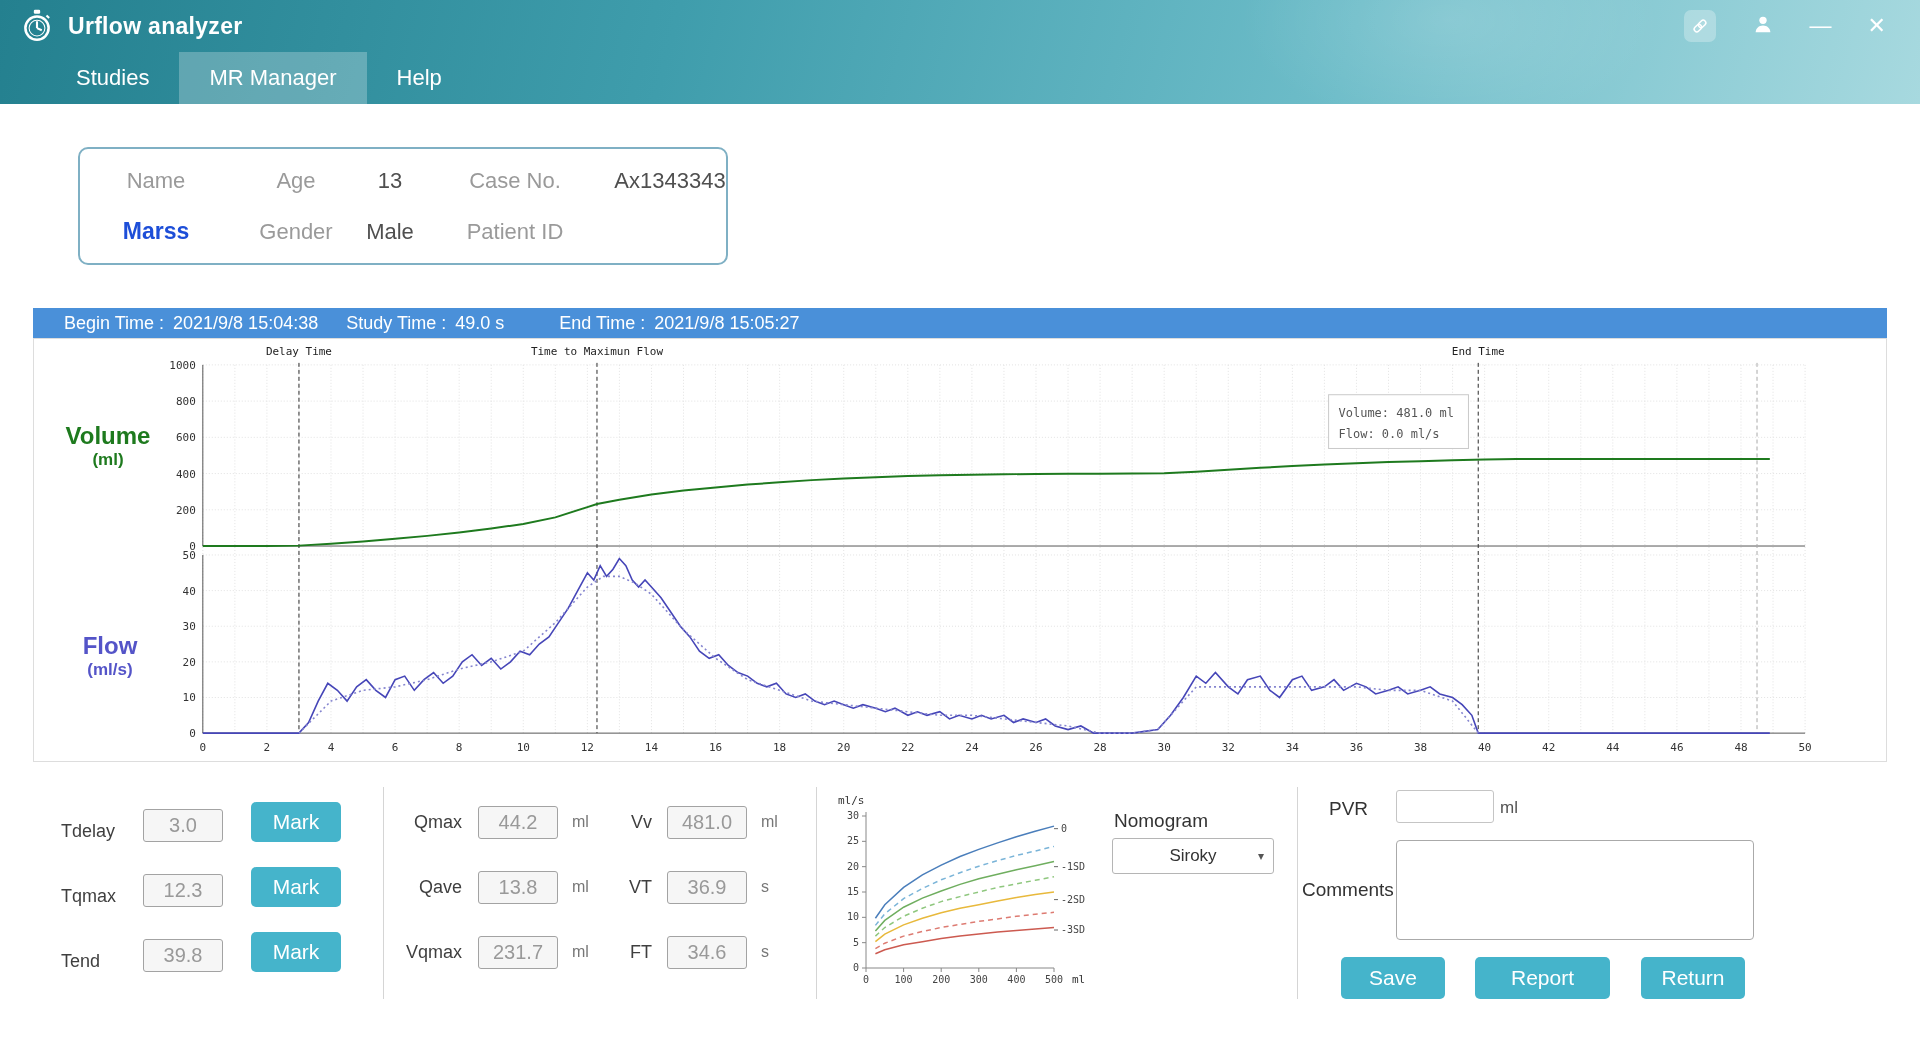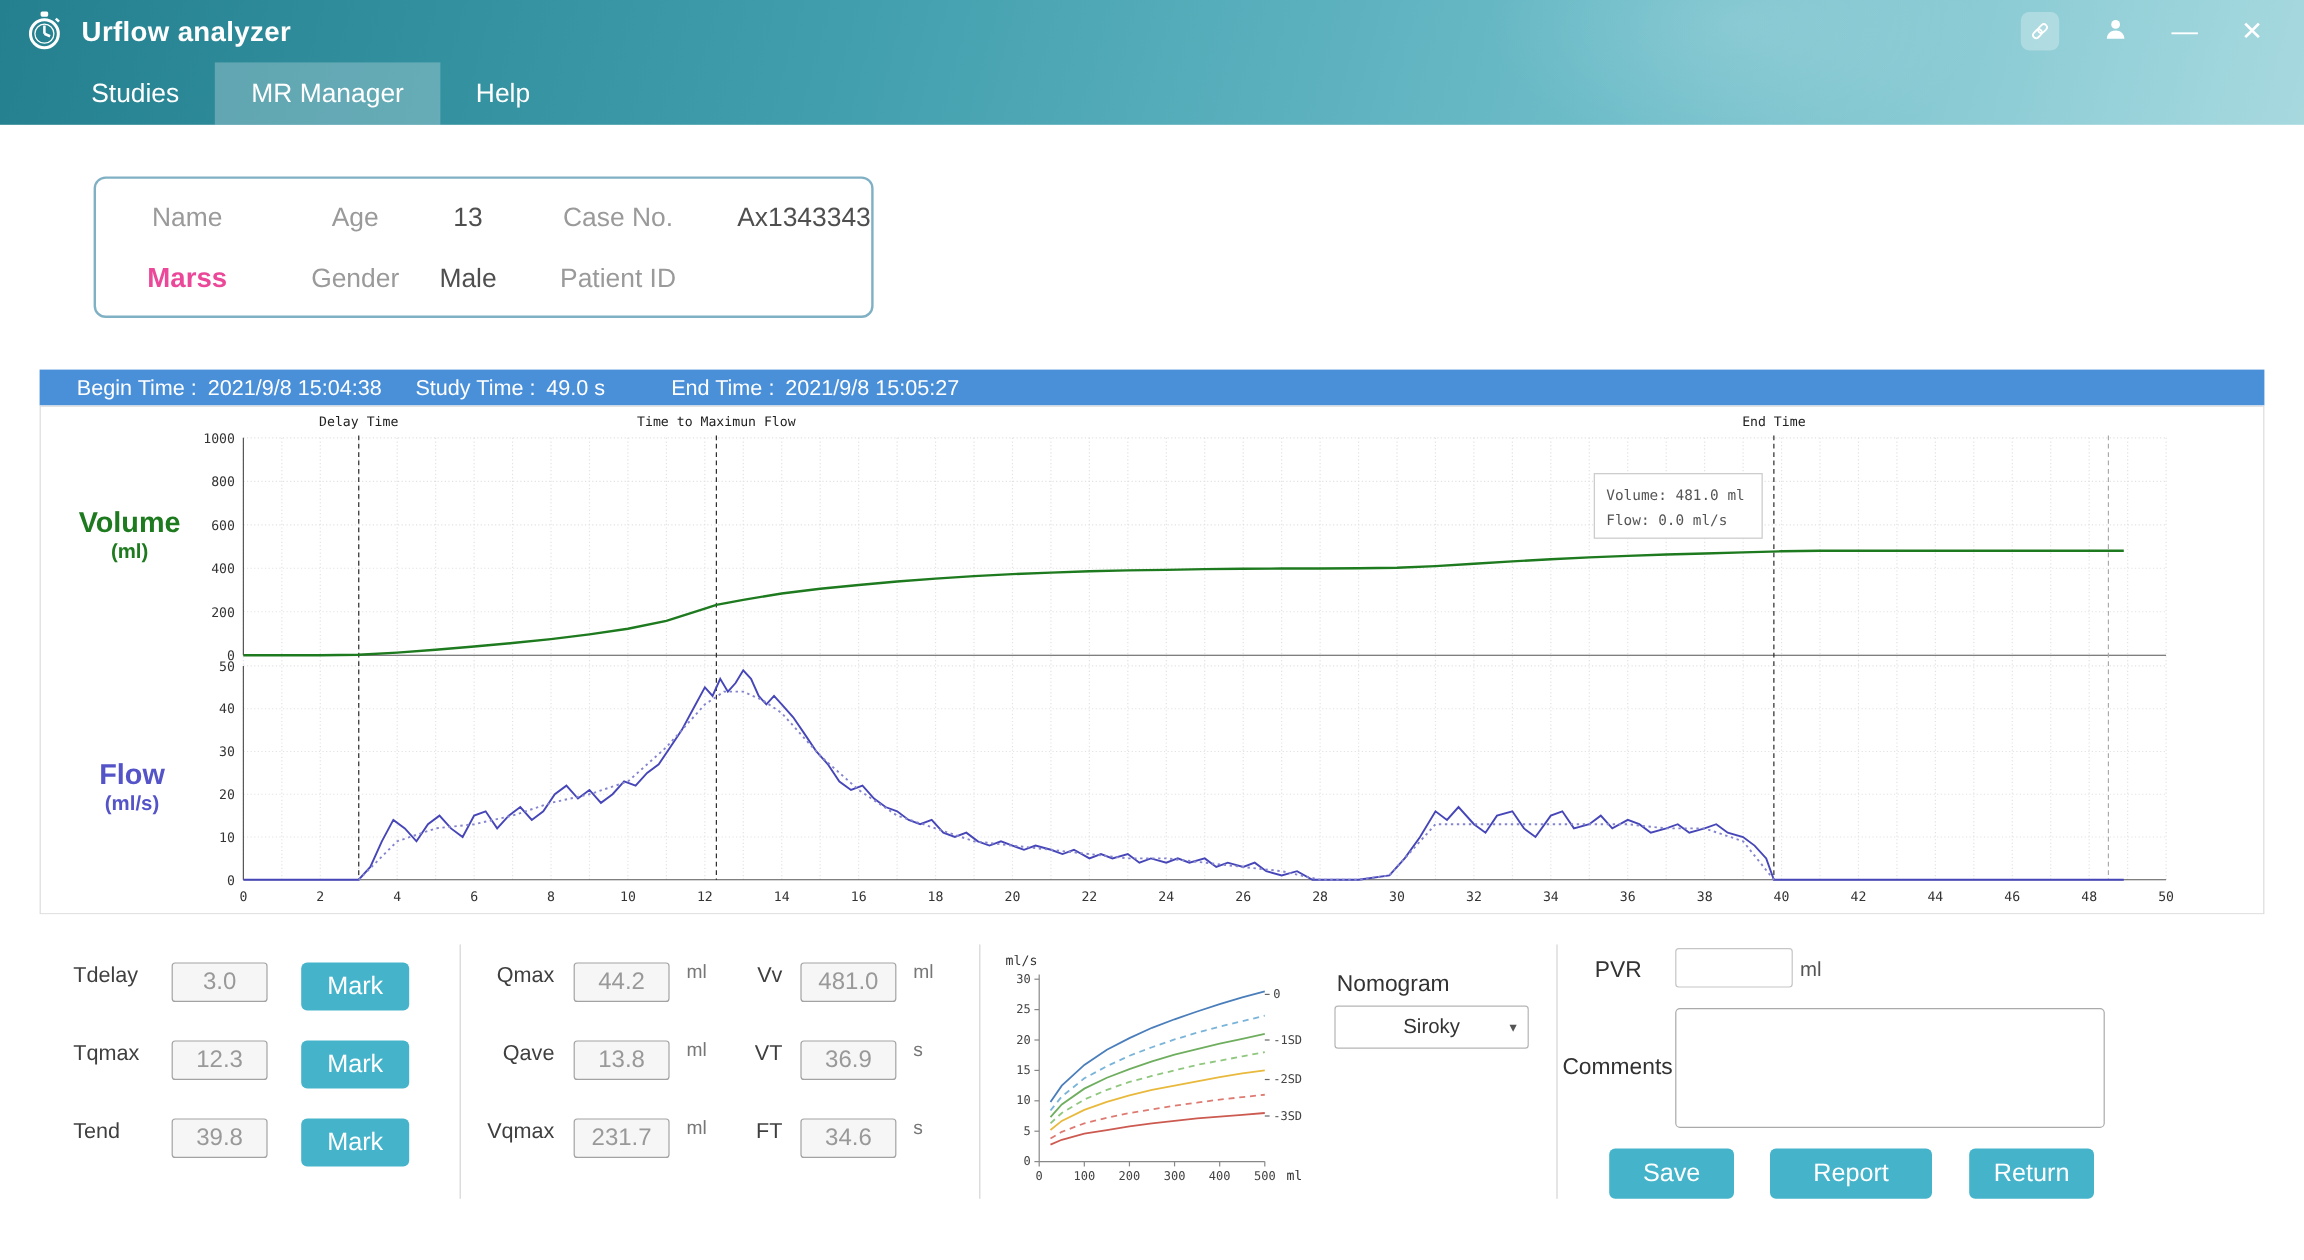--- a/index.html
+++ b/index.html
@@ -22,21 +22,21 @@
   .nav-tab{padding:0 30px;line-height:52px;font-size:22px;color:#fff;cursor:pointer;white-space:nowrap}
   .nav-tab.active{background:rgba(255,255,255,.25)}
 
   
   .patient-card{position:absolute;left:78px;top:147px;width:650px;height:118px;background:#fff;
     border:2px solid #7fb0c4;border-radius:10px;display:grid;
     grid-template-columns:152px 128px 60px 190px 120px;grid-template-rows:1fr 1fr;
     align-items:center;justify-items:center;padding:6px 0}
   .pc-label{color:#9a9a9a;font-size:22px}
   .pc-value{color:#4f4f4f;font-size:22px}
-  .pc-name{color:#ec4899;font-size:23px;font-weight:bold}
+  .pc-name{color:#1d4ed8;font-size:23px;font-weight:bold}
 
   
   .timebar{position:absolute;left:33px;top:308px;width:1854px;height:30px;background:#4a90d9;
     color:#fff;display:flex;align-items:center;font-size:18px;padding-left:31px}
   .tb-pair{display:flex;gap:9px;white-space:nowrap}
   .tb-pair.p2{margin-left:28px}.tb-pair.p3{margin-left:55px}
 
   
   .chart-box{position:absolute;left:33px;top:338px;width:1854px;height:424px;background:#fff;
     border:1px solid #ddd}
@@ -44,29 +44,29 @@
   .axis-title{position:absolute;text-align:center;font-weight:bold;pointer-events:none}
   .axis-volume{left:18px;top:83px;width:112px;color:#1e7a1e}
   .axis-flow{left:26px;top:293px;width:100px;color:#5454c8}
   .axis-title .big{font-size:24px}
   .axis-title .small{font-size:17px}
 
   
   .bottom-panel{position:absolute;left:0;top:762px;width:1920px;height:288px;background:#fff}
   .vdiv{position:absolute;top:25px;width:1px;height:212px;background:#d5d5d5}
   .r1{top:40px}.r2{top:105px}.r3{top:170px}
-  .mark-row{position:absolute;left:61px;height:40px;display:flex;align-items:flex-start}
+  .mark-row{position:absolute;left:61px;height:40px;display:flex;align-items:flex-end}
   .mk-label{width:82px;font-size:18px;color:#3f3f3f}
   .val-box{width:80px;height:33px;background:#f6f6f6;border:1px solid #a3a3a3;border-radius:3px;
     color:#999;font-size:20px;display:flex;align-items:center;justify-content:center}
   .mark-row .val-box{margin-right:28px}
   .btn{background:#45b4cb;color:#fff;border:none;border-radius:5px;cursor:pointer;
     font-family:"Liberation Sans",sans-serif}
   .mark-btn{width:90px;height:40px;font-size:21px}
-  .meas-row{position:absolute;height:40px;display:flex;align-items:flex-start}
+  .meas-row{position:absolute;height:40px;display:flex;align-items:center}
   .ms-label{font-size:18px;color:#3f3f3f;text-align:right;margin-right:16px}
   .ms-label.c1{width:92px}.ms-label.c2{width:52px;margin-right:15px}
   .unit{font-size:16px;color:#777;margin-left:14px}
   #nomo-chart{position:absolute;left:830px;top:28px;width:270px;height:210px}
   .nomo-title{position:absolute;left:1114px;top:48px;font-size:19px;color:#333}
   .nomo-select{position:absolute;left:1112px;top:76px;width:162px;height:36px;background:#fff;
     border:1px solid #b5b5b5;border-radius:3px;display:flex;align-items:center;justify-content:center;
     font-size:17px;color:#333;cursor:pointer}
   .nomo-select .arrow{position:absolute;right:9px;top:10px;font-size:12px;color:#555}
   .nomo-expl{position:absolute;left:1124px;top:126px;width:152px;font-size:16px;color:#8a8a8a;line-height:1.25}

